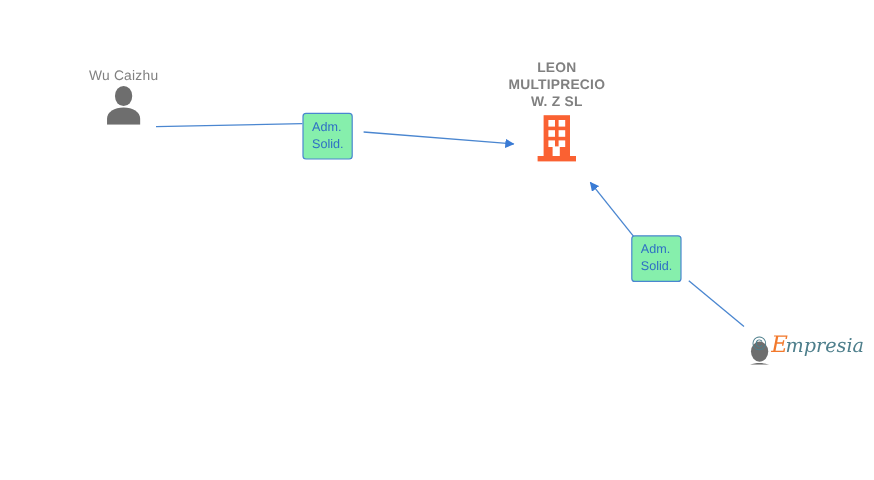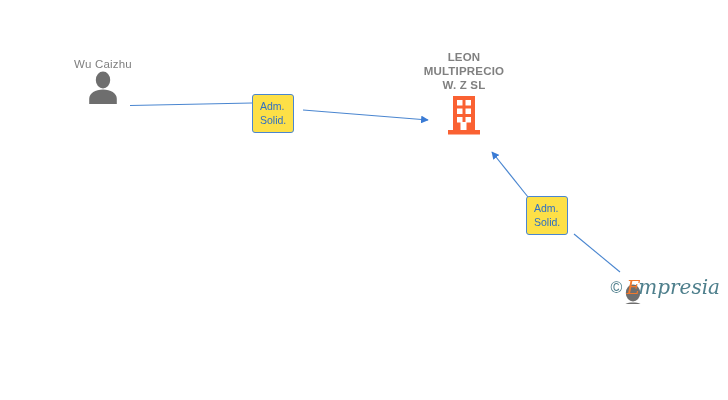--- a/index.html
+++ b/index.html
@@ -62,21 +62,21 @@
     display: block;
     margin: 2px auto 0 auto;
   }
 
   
   .rel-label {
     position: absolute;
     box-sizing: border-box;
     border: 1px solid #4a86d0;
     border-radius: 3px;
-    background: #fde047;
+    background: #86efac;
     padding: 4px 7px 5px 7px;
     font-size: 10.5px;
     color: #2f6fc4;
     line-height: 14px;
     white-space: nowrap;
   }
   .rel-label span {
     display: block;
   }
 
@@ -99,21 +99,21 @@
     font-family: "DejaVu Serif", serif;
     font-style: italic;
     font-size: 19px;
     color: #f2792c;
     line-height: 1;
     margin-right: -2px;
   }
   .wm-rest {
     font-family: "DejaVu Serif", serif;
     font-style: italic;
-    font-size: 20px;
+    font-size: 16px;
     color: #4e7f8c;
     line-height: 1;
   }
 </style>
 </head>
 <body>
 
 <div id="canvas">
 
   <svg id="edges" viewBox="0 0 728 400" xmlns="http://www.w3.org/2000/svg">

